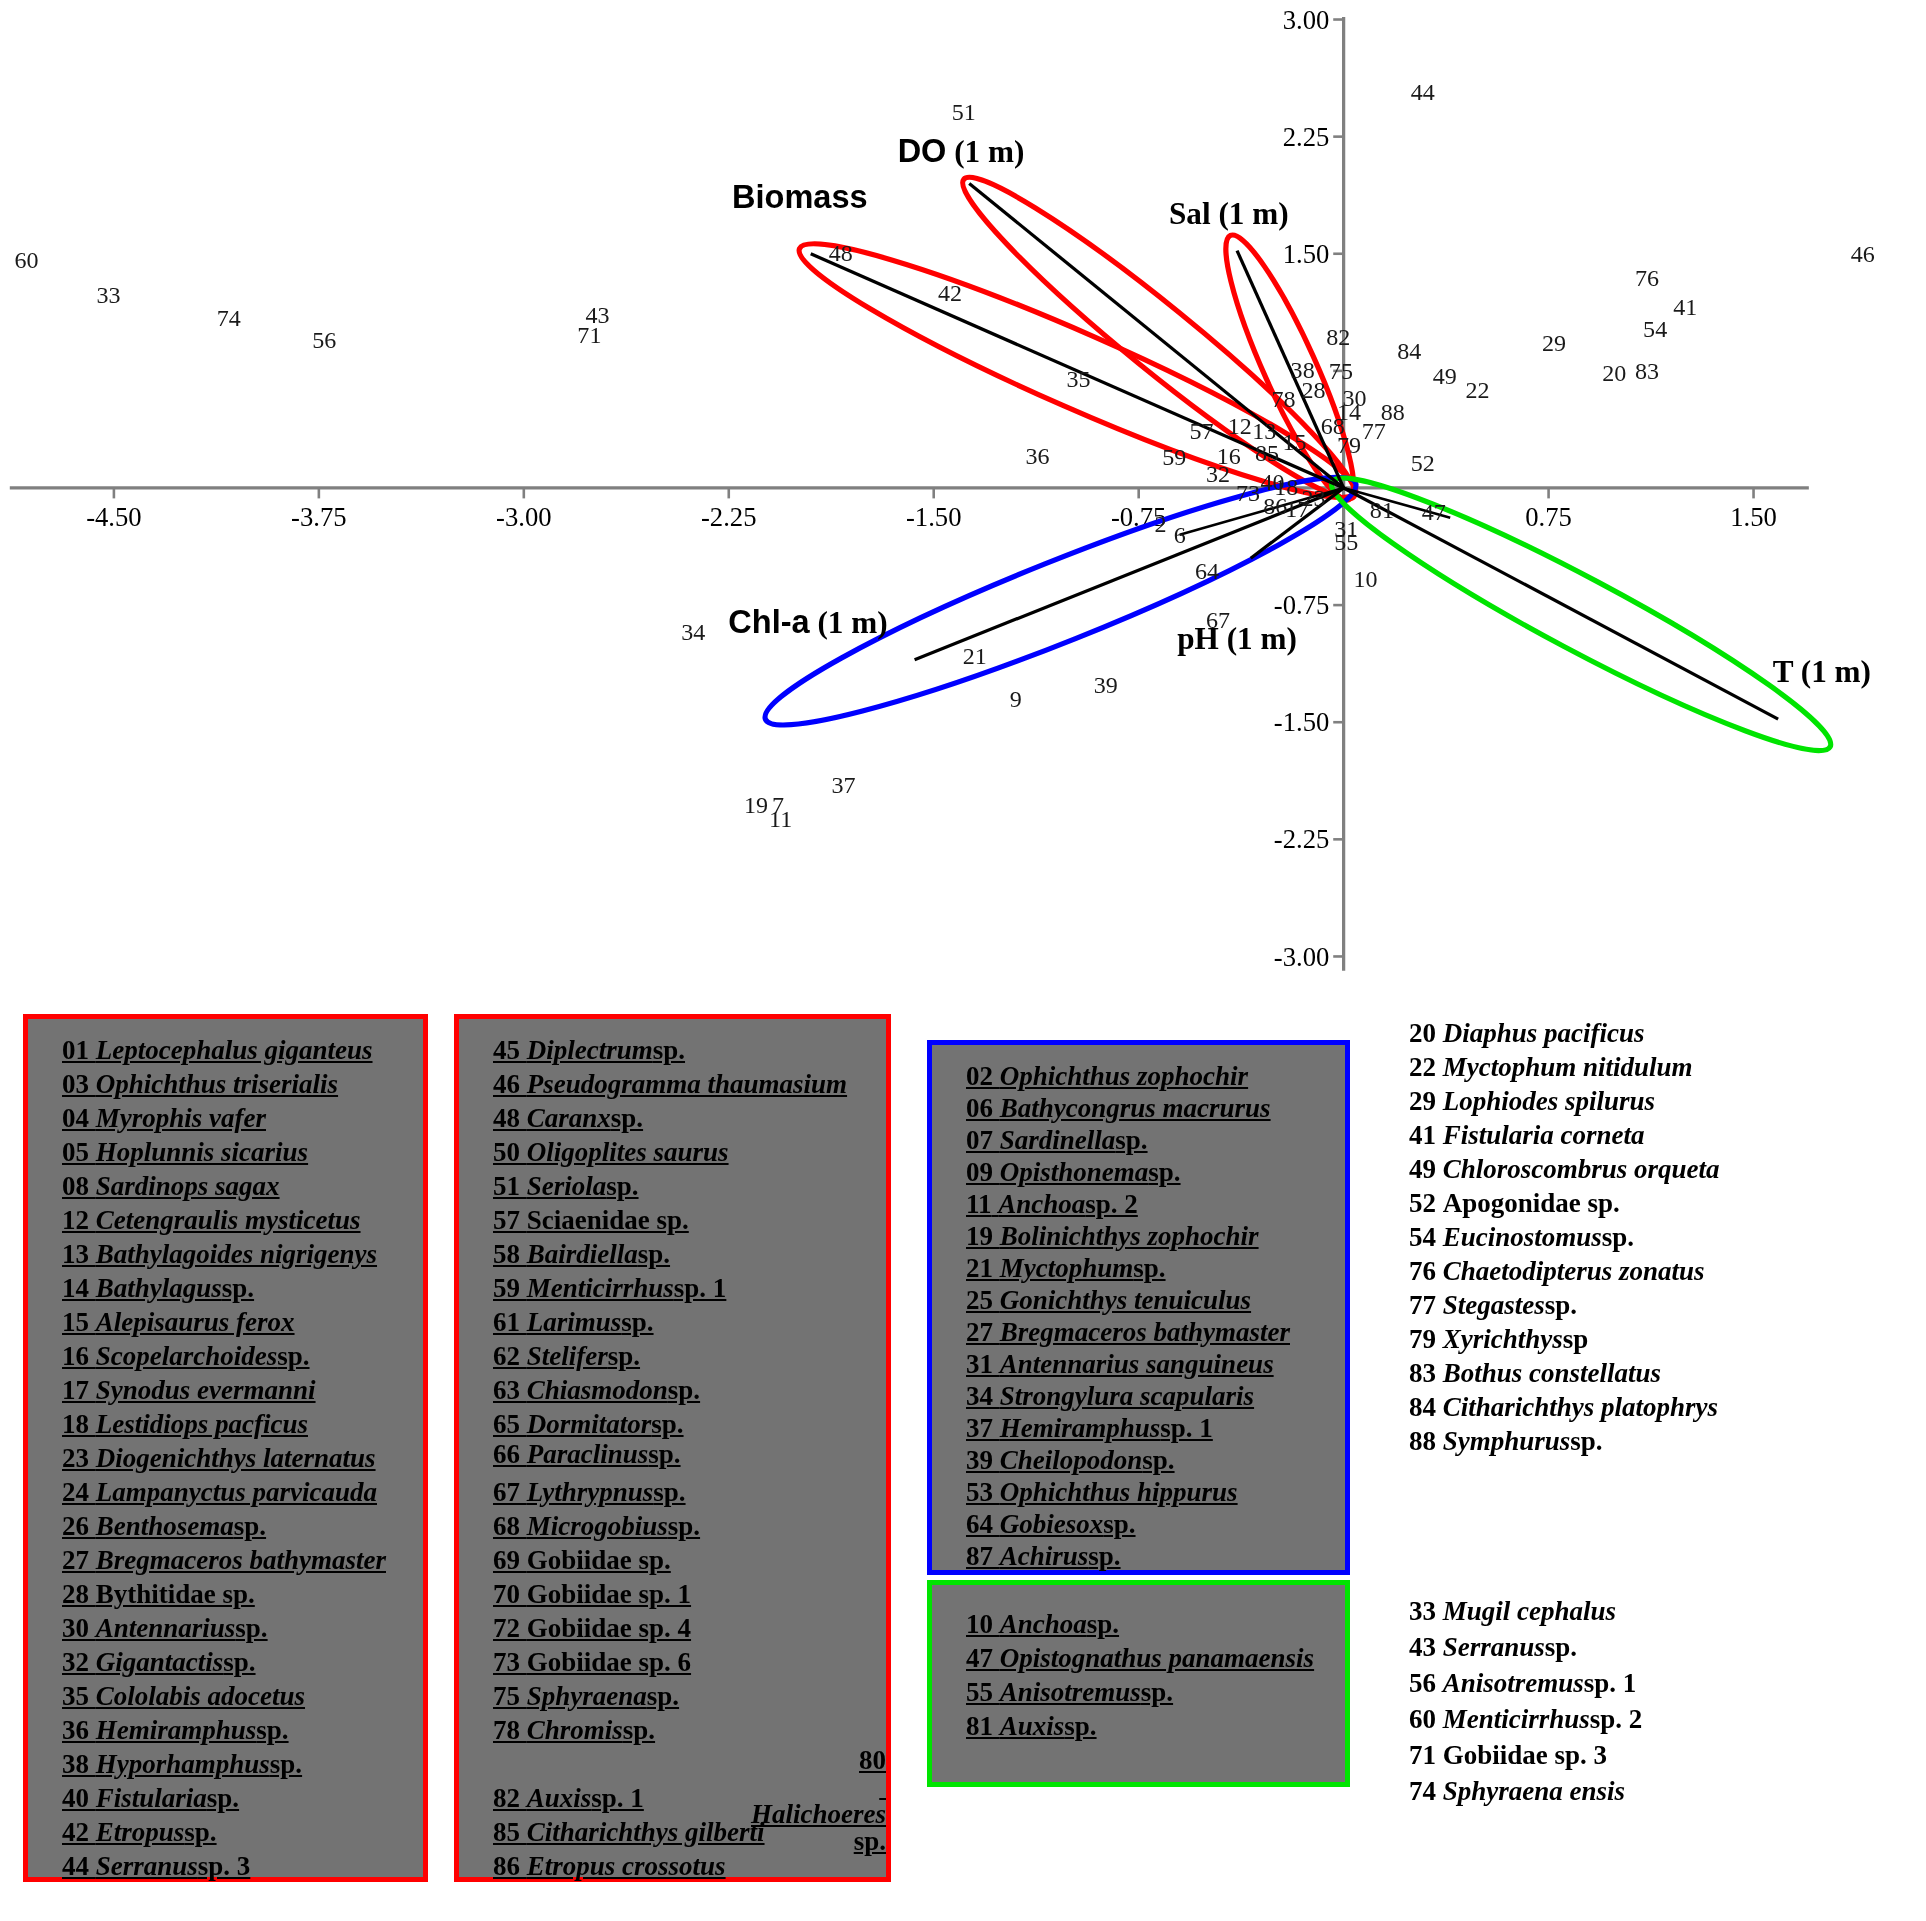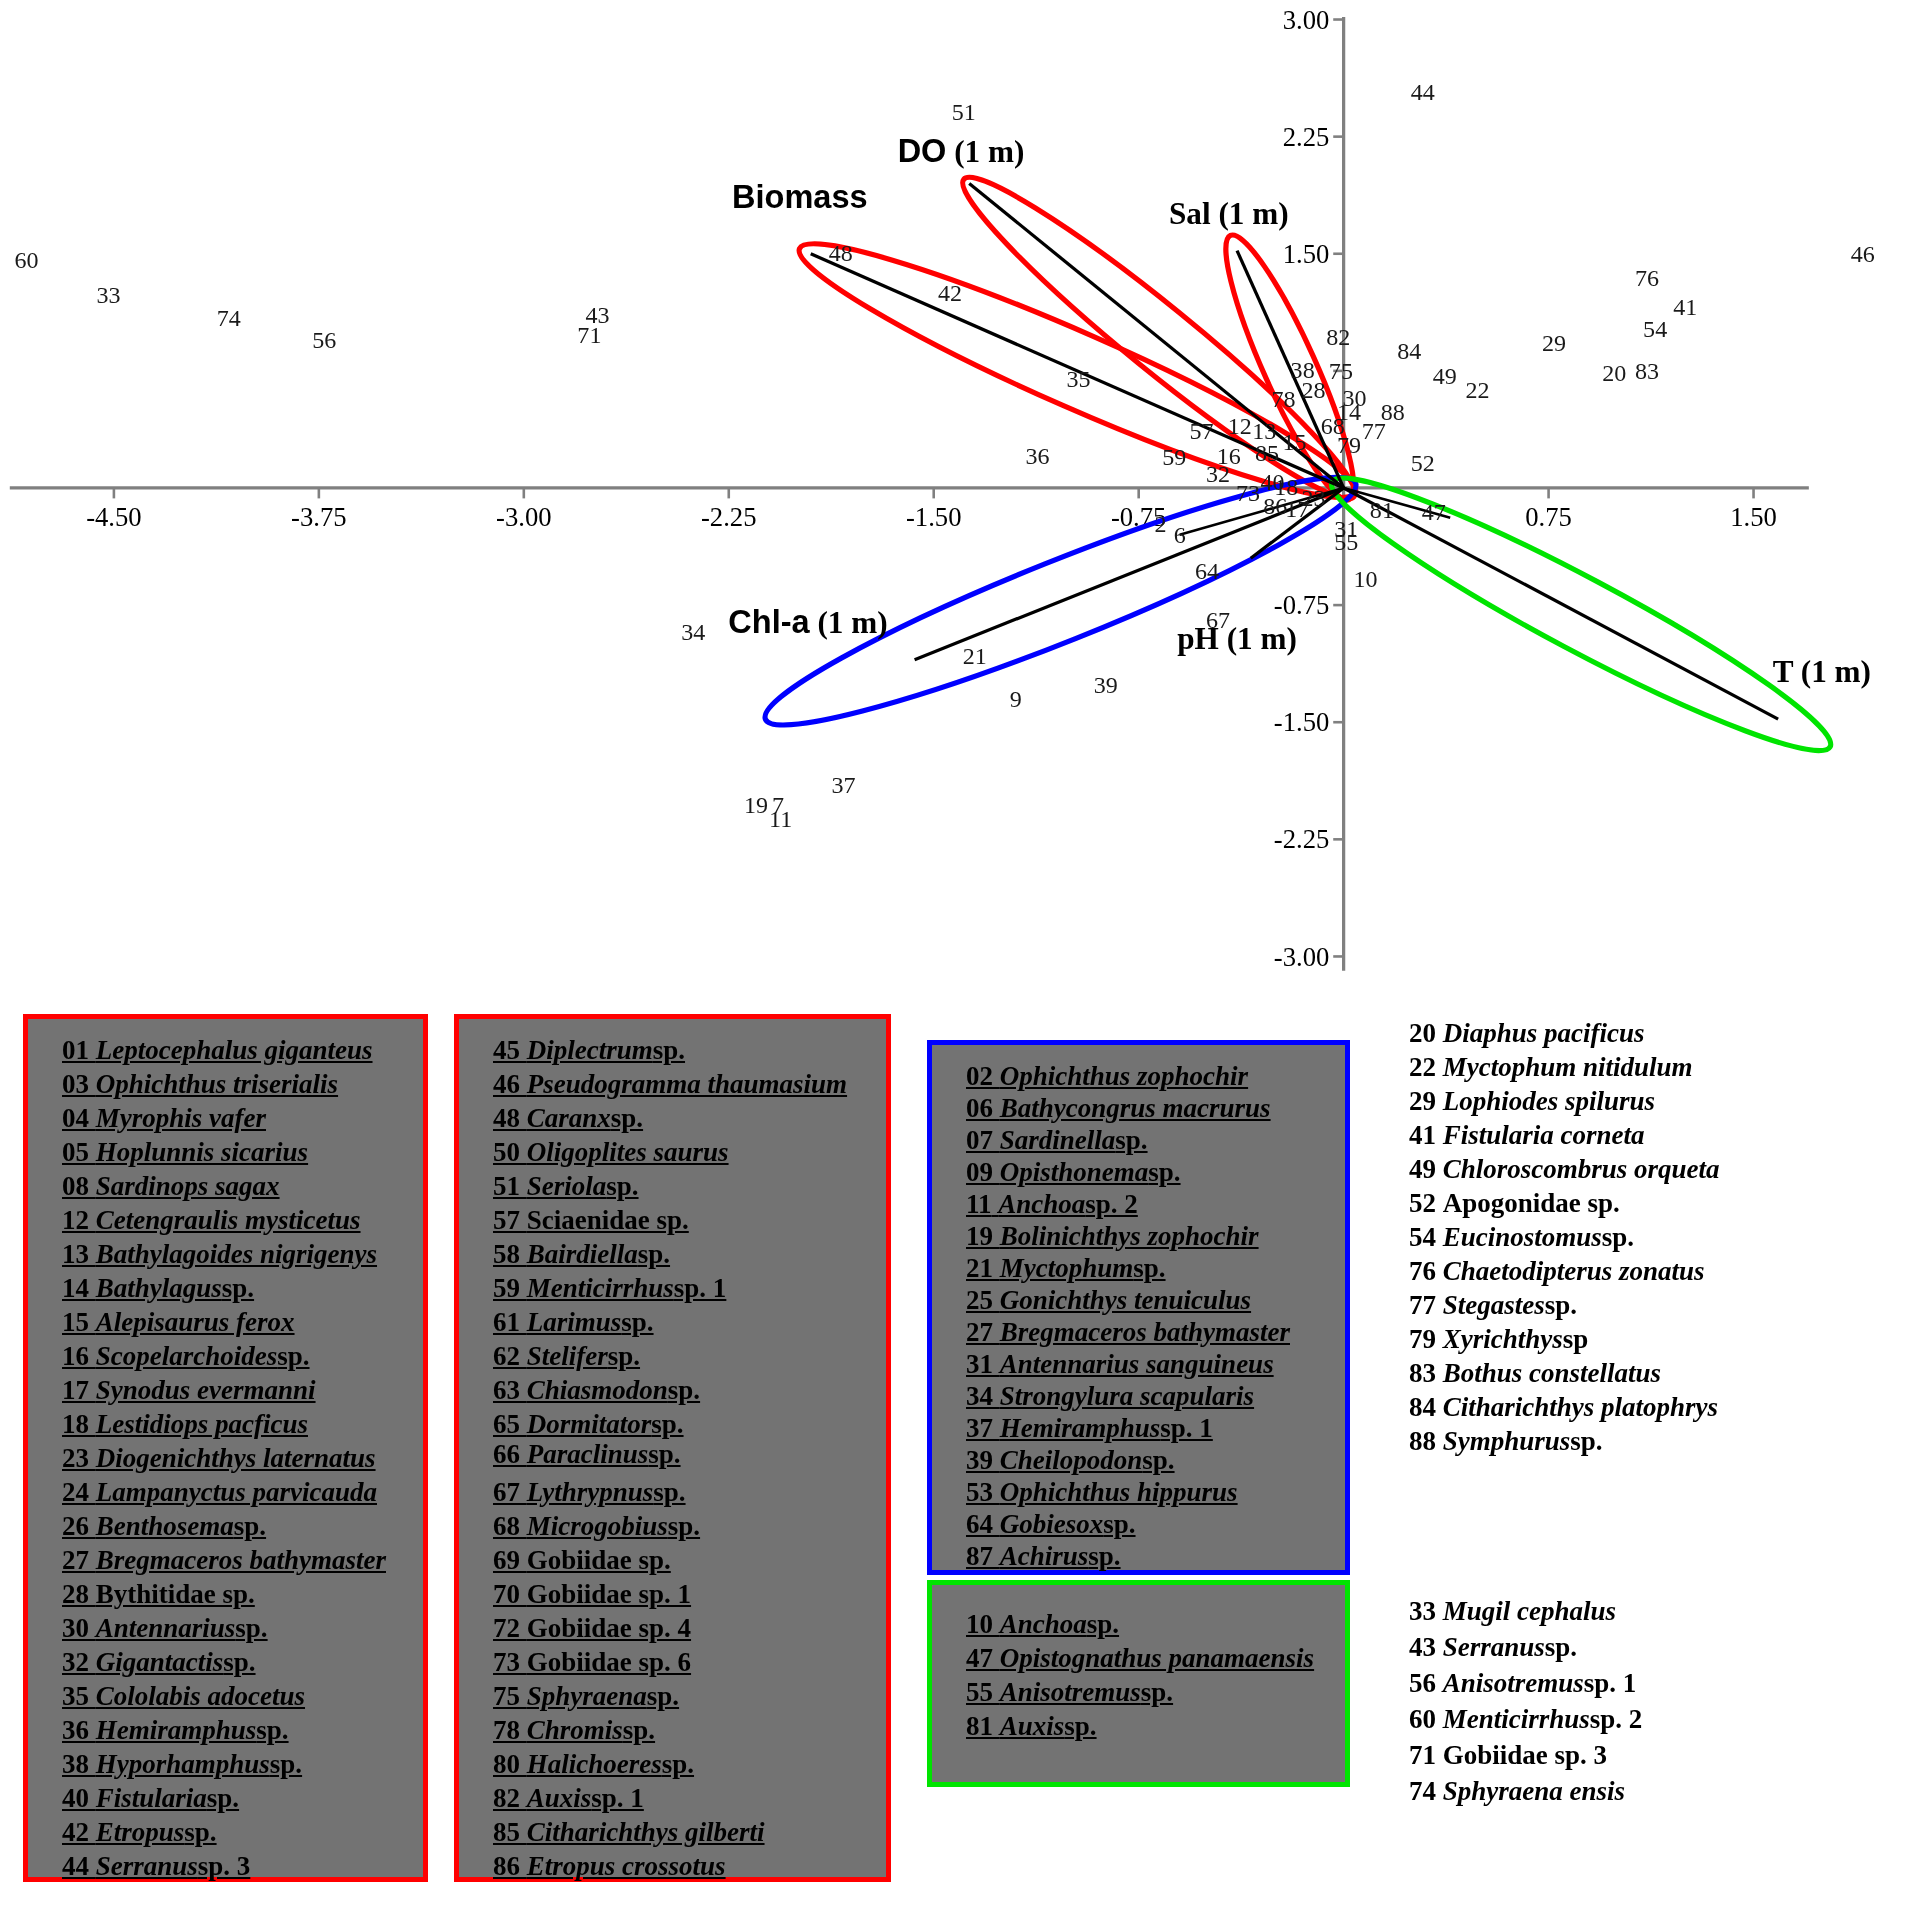--- a/index.html
+++ b/index.html
@@ -180,21 +180,21 @@
     <div class="entry" style="height: 34px; display: flex; align-items: center;"><span class="num">65</span>&nbsp;<span class="it">Dormitator</span><span class="ro"> sp.</span></div>
     <div class="entry" style="height: 34px; display: flex; "><span class="num">66</span>&nbsp;<span class="it">Paraclinus</span><span class="ro"> sp.</span></div>
     <div class="entry" style="height: 34px; display: flex; align-items: center;"><span class="num">67</span>&nbsp;<span class="it">Lythrypnus</span><span class="ro"> sp.</span></div>
     <div class="entry" style="height: 34px; display: flex; align-items: center;"><span class="num">68</span>&nbsp;<span class="it">Microgobius</span><span class="ro"> sp.</span></div>
     <div class="entry" style="height: 34px; display: flex; align-items: center;"><span class="num">69</span>&nbsp;<span class="ro">Gobiidae sp.</span></div>
     <div class="entry" style="height: 34px; display: flex; align-items: center;"><span class="num">70</span>&nbsp;<span class="ro">Gobiidae sp. 1</span></div>
     <div class="entry" style="height: 34px; display: flex; align-items: center;"><span class="num">72</span>&nbsp;<span class="ro">Gobiidae sp. 4</span></div>
     <div class="entry" style="height: 34px; display: flex; align-items: center;"><span class="num">73</span>&nbsp;<span class="ro">Gobiidae sp. 6</span></div>
     <div class="entry" style="height: 34px; display: flex; align-items: center;"><span class="num">75</span>&nbsp;<span class="it">Sphyraena</span><span class="ro"> sp.</span></div>
     <div class="entry" style="height: 34px; display: flex; align-items: center;"><span class="num">78</span>&nbsp;<span class="it">Chromis</span><span class="ro"> sp.</span></div>
-    <div class="entry" style="height: 34px; display: flex; align-items: center;"><span class="num">80</span>&nbsp;<span class="it">Halichoeres</span><span class="ro"> sp.</span></div>
+    <div class="entry" style="height: 34px; display: flex; align-items: flex-end; flex-direction: column;"><span class="num">80</span>&nbsp;<span class="it">Halichoeres</span><span class="ro"> sp.</span></div>
     <div class="entry" style="height: 34px; display: flex; align-items: center;"><span class="num">82</span>&nbsp;<span class="it">Auxis</span><span class="ro"> sp. 1</span></div>
     <div class="entry" style="height: 34px; display: flex; align-items: center;"><span class="num">85</span>&nbsp;<span class="it">Citharichthys gilberti</span></div>
     <div class="entry" style="height: 34px; display: flex; align-items: center;"><span class="num">86</span>&nbsp;<span class="it">Etropus crossotus</span></div>
   </div>
 <div id="box-blue" class="legend-box" style="left:927px;top:1040px;width:423px;height:535px;border-color:#0000FF;padding:15.6px 0 0 34px;">
     <div class="entry" style="height: 32px; display: flex; align-items: center;"><span class="num">02</span>&nbsp;<span class="it">Ophichthus zophochir</span></div>
     <div class="entry" style="height: 32px; display: flex; align-items: center;"><span class="num">06</span>&nbsp;<span class="it">Bathycongrus macrurus</span></div>
     <div class="entry" style="height: 32px; display: flex; align-items: center;"><span class="num">07</span>&nbsp;<span class="it">Sardinella</span><span class="ro"> sp.</span></div>
     <div class="entry" style="height: 32px; display: flex; align-items: center;"><span class="num">09</span>&nbsp;<span class="it">Opisthonema</span><span class="ro"> sp.</span></div>
     <div class="entry" style="height: 32px; display: flex; align-items: center;"><span class="num">11</span>&nbsp;<span class="it">Anchoa</span><span class="ro"> sp. 2</span></div>

